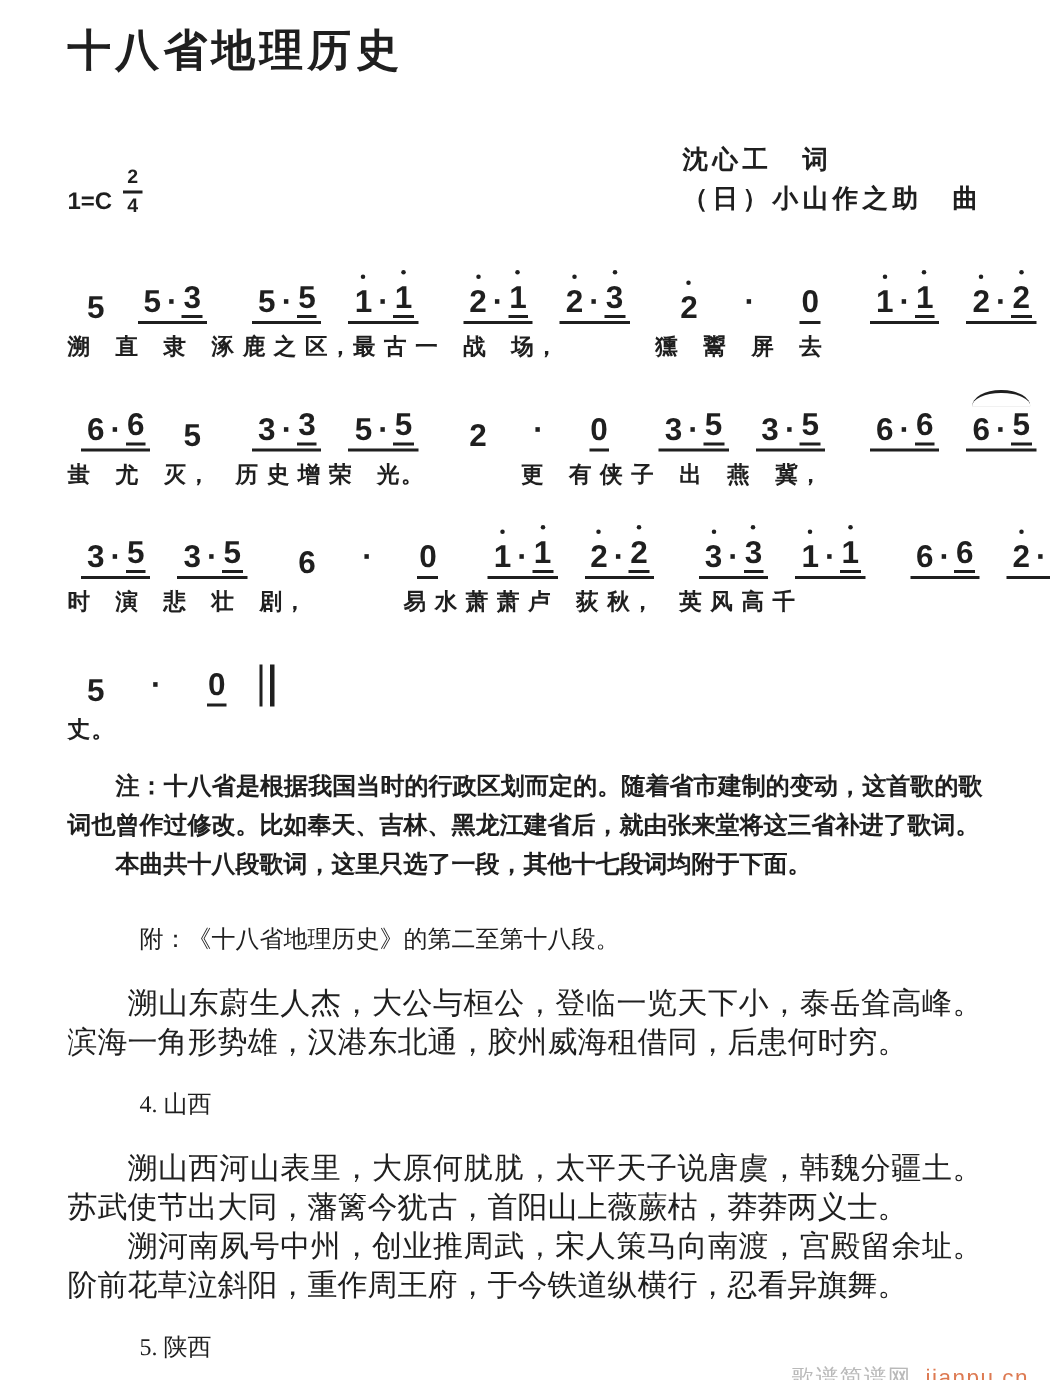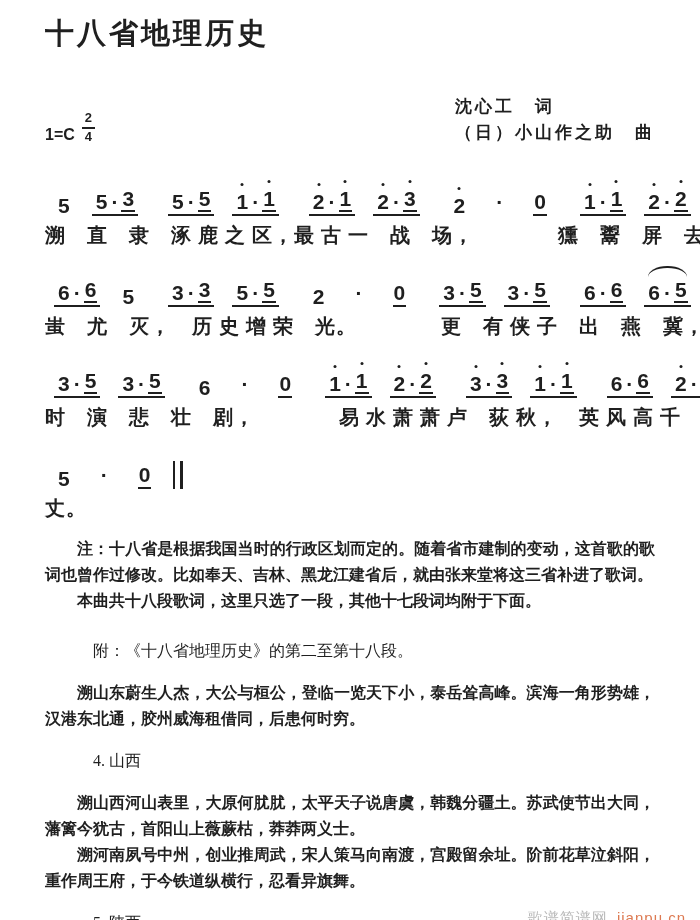--- a/index.html
+++ b/index.html
@@ -48,31 +48,31 @@
   .grp .gdot{line-height:1;margin:0 3px;}
   .grp .note.u2{border-bottom:2px solid #1f1f1f;padding-bottom:1px;}
   .grp.slur::before{
     content:"";position:absolute;top:-13px;left:4px;right:4px;height:9px;
     border-top:2px solid #1f1f1f;border-radius:50% 50% 0 0 / 100% 100% 0 0;
   }
   .sep-dot{line-height:1;margin:0 18px 4px 18px;}
   .bar{width:2px;height:30px;background:#1f1f1f;margin:0 6px;align-self:flex-end;}
   .endbar{width:5px;height:28px;border-left:2px solid #1f1f1f;border-right:3px solid #1f1f1f;margin:0 10px;align-self:flex-end;}
   .lyric-line{
-    margin:7px 0 14px 0;font-size:20px;font-weight:700;letter-spacing:1px;
+    margin:7px 0 14px 0;font-size:15px;font-weight:700;letter-spacing:1px;
     white-space:pre;line-height:1.2;
   }
 
   
   .prose{font-size:16px;font-weight:700;line-height:26px;text-align:justify;}
   .prose p{margin:0;text-indent:2em;}
   .notes-block{margin-top:16px;}
   .appendix{margin-top:24px;}
   .sec-label{margin:16px;text-indent:2em;font-size:16px;font-weight:400;line-height:26px;}
-  .sec-text{margin:0;text-indent:2em;font-size:16px;font-weight:700;line-height:26px;text-align:justify;}
+  .sec-text{margin:0;text-indent:2em;font-size:20px;font-weight:400;line-height:26px;text-align:justify;}
 
   
   .watermark{
     position:absolute;right:14px;bottom:6px;font-size:15px;letter-spacing:1px;
     font-family:"Liberation Sans", sans-serif;
   }
   .wm-name{color:#b9b9b9;}
   .wm-url{color:#dd7a52;margin-left:4px;}
 </style>
 </head>

